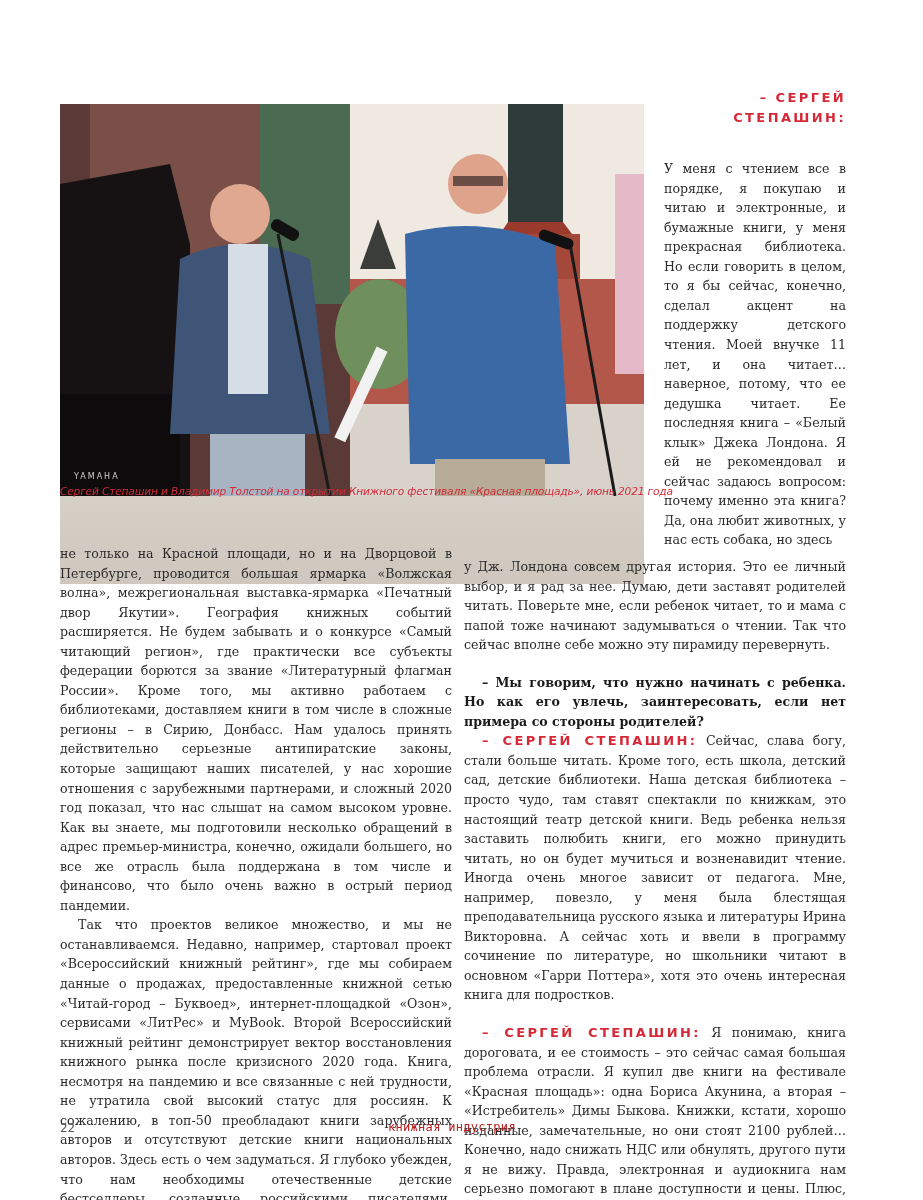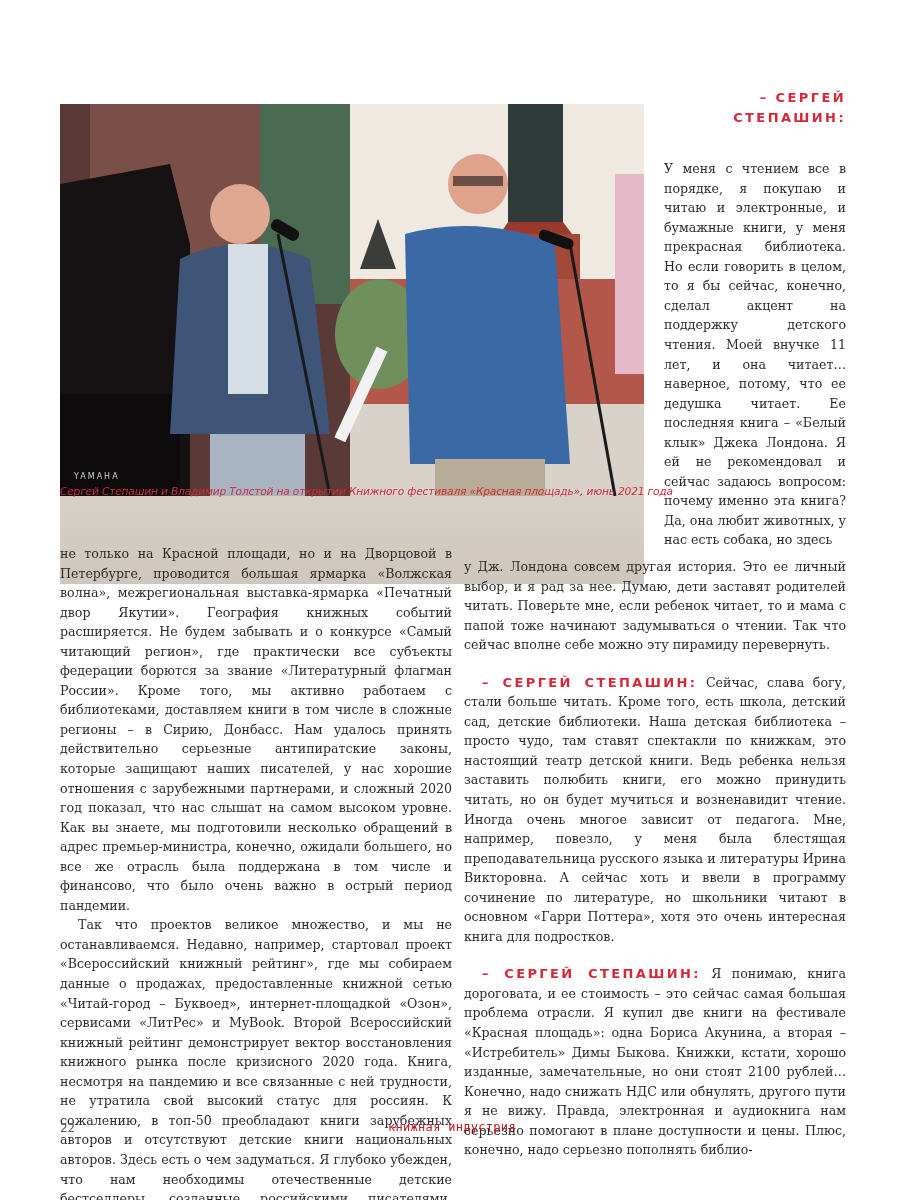--- a/index.html
+++ b/index.html
@@ -75,19 +75,20 @@
 </div>
 
 <div class="col" style="left:60px; top:512px; width:392px;">
   <p class="noind">не только на Красной площади, но и на Дворцовой в Петербурге, проводится большая ярмарка «Волжская волна», межрегиональная выставка-ярмарка «Печатный двор Якутии». География книжных событий расширяется. Не будем забывать и о конкурсе «Самый читающий регион», где практически все субъекты федерации борются за звание «Литературный флагман России». Кроме того, мы активно работаем с библиотеками, доставляем книги в том числе в сложные регионы – в Сирию, Донбасс. Нам удалось принять действительно серьезные антипиратские законы, которые защищают наших писателей, у нас хорошие отношения с зарубежными партнерами, и сложный 2020 год показал, что нас слышат на самом высоком уровне. Как вы знаете, мы подготовили несколько обращений в адрес премьер-министра, конечно, ожидали большего, но все же отрасль была поддержана в том числе и финансово, что было очень важно в острый период пандемии.</p>
   <p>Так что проектов великое множество, и мы не останавливаемся. Недавно, например, стартовал проект «Всероссийский книжный рейтинг», где мы собираем данные о продажах, предоставленные книжной сетью «Читай-город – Буквоед», интернет-площадкой «Озон», сервисами «ЛитРес» и MyBook. Второй Всероссийский книжный рейтинг демонстрирует вектор восстановления книжного рынка после кризисного 2020 года. Книга, несмотря на пандемию и все связанные с ней трудности, не утратила свой высокий статус для россиян. К сожалению, в топ-50 преобладают книги зарубежных авторов и отсутствуют детские книги национальных авторов. Здесь есть о чем задуматься. Я глубоко убежден, что нам необходимы отечественные детские бестселлеры, созданные российскими писателями. Важно открывать новые имена среди отечественных авторов и получить в этом поддержку со стороны государства.</p>
 </div>
 
 <div class="col" style="left:464px; top:525px; width:382px;">
   <p class="noind">у Дж. Лондона совсем другая история. Это ее личный выбор, и я рад за нее. Думаю, дети заставят родителей читать. Поверьте мне, если ребенок читает, то и мама с папой тоже начинают задумываться о чтении. Так что сейчас вполне себе можно эту пирамиду перевернуть.</p>
   <div class="gap"></div>
+  <p class="q">– Мы говорим, что нужно начинать с ребенка. Но как его увлечь, заинтересовать, если нет примера со стороны родителей?</p>
   <p><span class="spk">– СЕРГЕЙ СТЕПАШИН:</span> <span>Сейчас, слава богу, стали больше читать. Кроме того, есть школа, детский сад, детские библиотеки. Наша детская библиотека – просто чудо, там ставят спектакли по книжкам, это настоящий театр детской книги. Ведь ребенка нельзя заставить полюбить книги, его можно принудить читать, но он будет мучиться и возненавидит чтение. Иногда очень многое зависит от педагога. Мне, например, повезло, у меня была блестящая преподавательница русского языка и литературы Ирина Викторовна. А сейчас хоть и ввели в программу сочинение по литературе, но школьники читают в основном «Гарри Поттера», хотя это очень интересная книга для подростков.</span></p>
   <div class="gap"></div>
   <p><span class="spk">– СЕРГЕЙ СТЕПАШИН:</span> <span>Я понимаю, книга дороговата, и ее стоимость – это сейчас самая большая проблема отрасли. Я купил две книги на фестивале «Красная площадь»: одна Бориса Акунина, а вторая – «Истребитель» Димы Быкова. Книжки, кстати, хорошо изданные, замечательные, но они стоят 2100 рублей… Конечно, надо снижать НДС или обнулять, другого пути я не вижу. Правда, электронная и аудиокнига нам серьезно помогают в плане доступности и цены. Плюс, конечно, надо серьезно пополнять библио-</span></p>
 </div>
 
 <div class="footer-num">22</div>
 <div class="footer-mag">книжная индустрия</div>
 
 </body></html>

